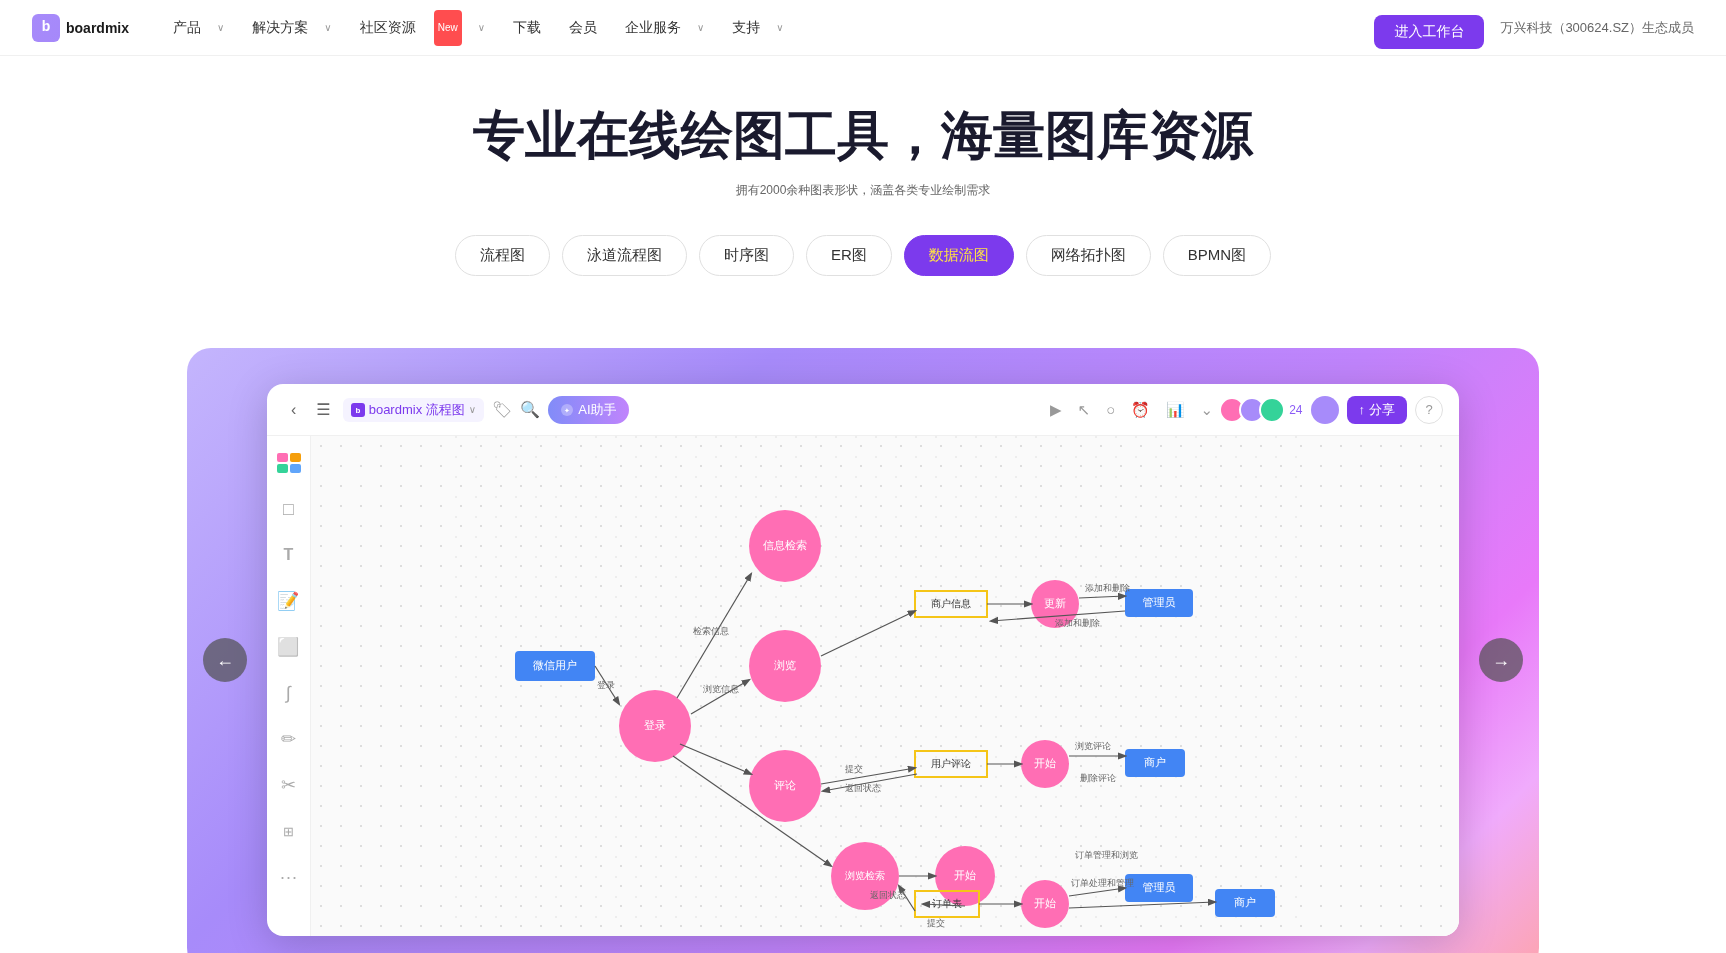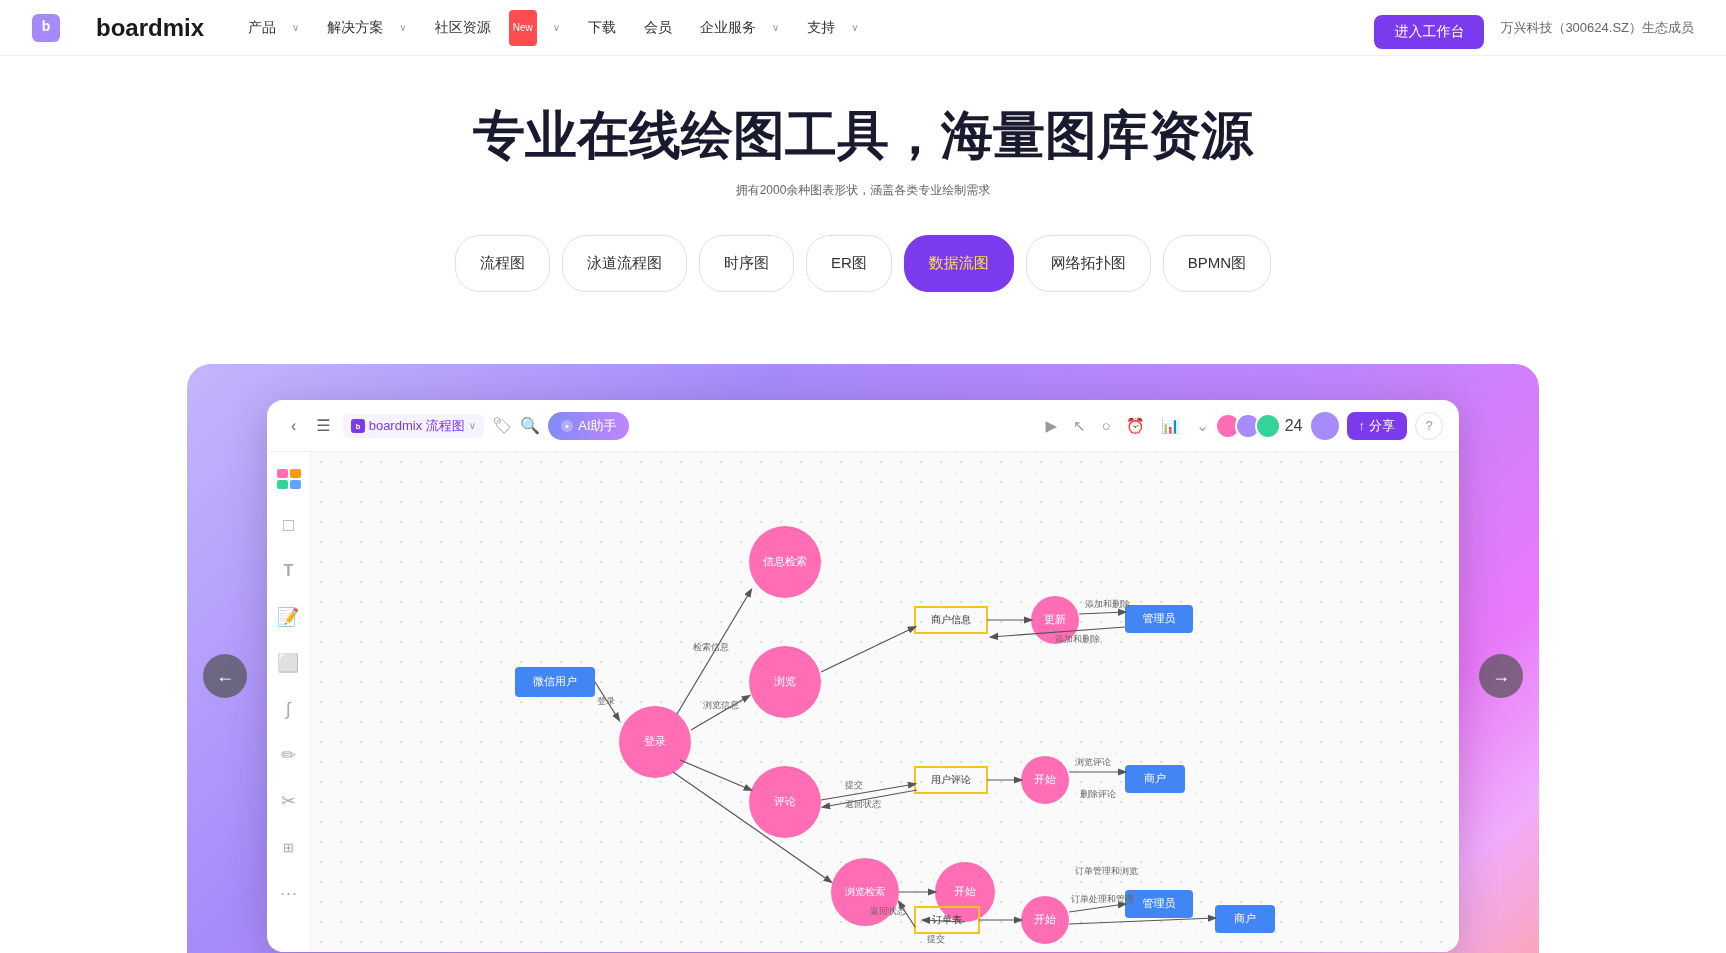--- a/index.html
+++ b/index.html
@@ -6,21 +6,21 @@
     body { font-family: -apple-system, BlinkMacSystemFont, "PingFang SC", "Microsoft YaHei", sans-serif; background: #fff; overflow-x: hidden; }
 
     
     .navbar {
       display: flex; align-items: center; height: 56px;
       padding: 0 32px; border-bottom: 1px solid #f0f0f0;
       position: sticky; top: 0; background: #fff; z-index: 100;
     }
     .nav-logo { display: flex; align-items: center; gap: 6px; margin-right: 32px; }
     .logo-icon { width: 28px; height: 28px; }
-    .nav-brand { font-size: 24px; font-weight: 700; color: #1a1a1a; margin-left: 30px; }
+    .nav-brand { font-size: 14px; font-weight: 700; color: #1a1a1a; }
     .nav-links { display: flex; align-items: center; gap: 4px; flex: 1; }
     .nav-item {
       display: flex; align-items: center; gap: 16px;
       padding: 6px 12px; border-radius: 6px; cursor: pointer;
       font-size: 14px; color: #333; white-space: nowrap;
     }
     .nav-item .chevron { font-size: 10px; color: #999; }
     .nav-badge {
       display: inline-block; background: #ff4d4f; color: #fff;
       font-size: 10px; padding: 11px 4px; border-radius: 4px;
@@ -35,21 +35,21 @@
     .nav-member { font-size: 13px; color: #666; white-space: nowrap; }
 
     
     .hero { text-align: center; padding: 48px 20px 32px; }
     .hero-title { font-size: 52px; font-weight: 800; color: #1a1a2e; line-height: 1.2; margin-bottom: 16px; }
     .hero-sub { font-size: 12px; color: #666; margin-bottom: 36px; }
 
     
     .diagram-tabs { display: flex; justify-content: center; gap: 12px; flex-wrap: wrap; margin-bottom: 40px; }
     .tab-btn {
-      padding: 18px 24px; border-radius: 24px; border: 1.5px solid #e0e0e0;
+      padding: 10px 24px; border-radius: 24px; border: 1.5px solid #e0e0e0;
       background: #fff; font-size: 15px; color: #333; cursor: pointer;
       transition: all 0.2s;
     }
     .tab-btn.active { background: #7c3aed; color: #fde047; border-color: #7c3aed; }
 
     
     .canvas-wrapper {
       margin: 0 auto; max-width: 1400px; padding: 0 24px;
     }
     .canvas-container {
@@ -88,21 +88,21 @@
       display: flex; align-items: center; gap: 4px; background: linear-gradient(90deg, #818cf8, #c084fc);
       color: #fff; border: none; border-radius: 20px; padding: 5px 12px; cursor: pointer; font-size: 13px;
     }
     .toolbar-right { display: flex; align-items: center; gap: 8px; }
     .toolbar-icon-btn { font-size: 15px; color: #999; cursor: pointer; padding: 4px; }
     .avatars { display: flex; align-items: center; }
     .avatar-circle {
       width: 26px; height: 26px; border-radius: 50%; border: 2px solid #fff;
       margin-left: -6px; display: inline-block;
     }
-    .avatar-count { font-size: 16px; color: #404040; margin-left: 4px; }
+    .avatar-count { font-size: 12px; color: #8b5cf6; margin-left: 4px; }
     .avatar-big { width: 28px; height: 28px; border-radius: 50%; background: #a78bfa; }
     .share-btn {
       display: flex; align-items: center; gap: 4px; background: #7c3aed;
       color: #fff; border: none; border-radius: 8px; padding: 5px 12px; cursor: pointer; font-size: 13px;
     }
     .help-btn { font-size: 18px; color: #999; cursor: pointer; width: 28px; height: 28px; border: 1.5px solid #e0e0e0; border-radius: 50%; display: flex; align-items: center; justify-content: center; font-size: 13px; }
 
     
     .app-body { display: flex; height: 500px; }
     .sidebar-tools {

